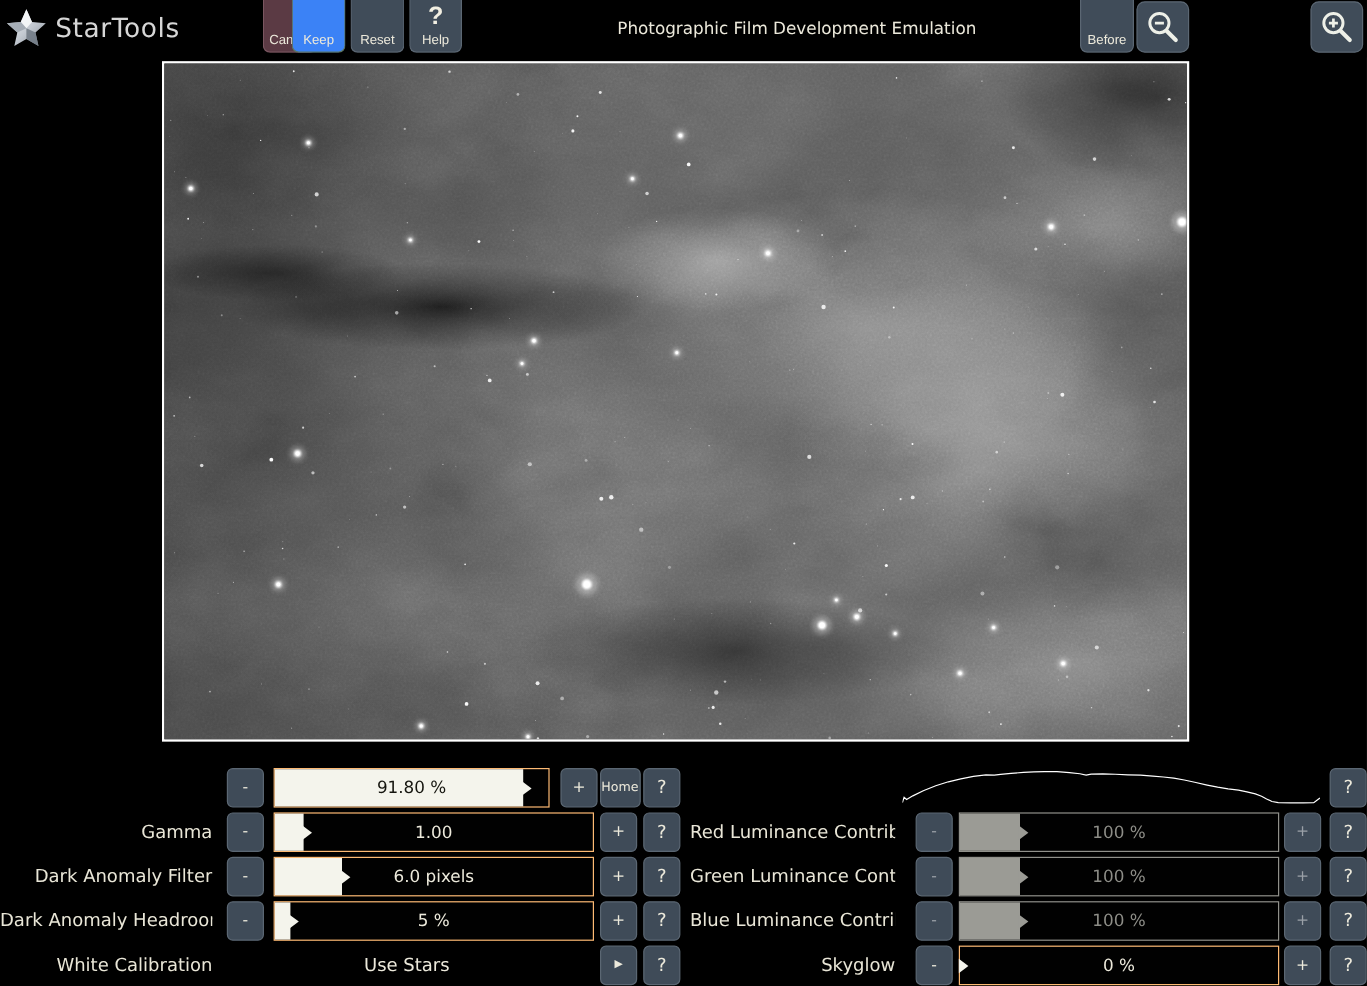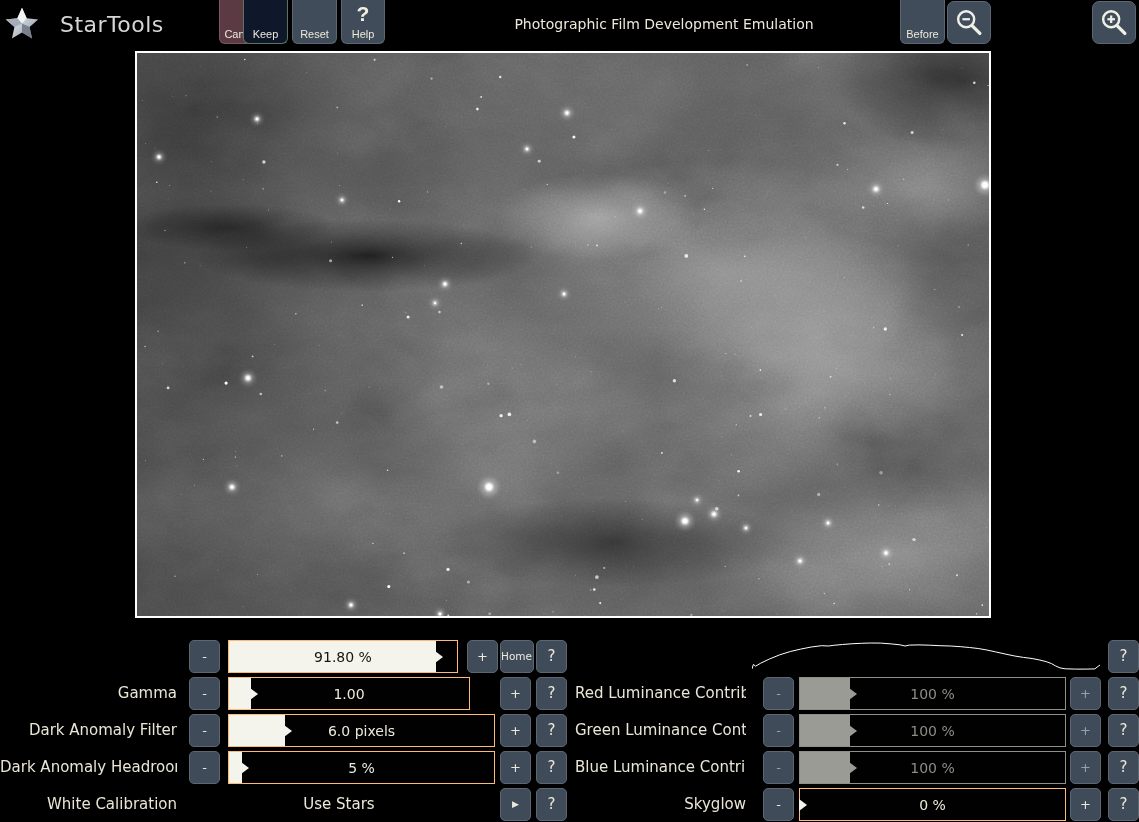--- a/index.html
+++ b/index.html
@@ -1,27 +1,27 @@
 <!DOCTYPE html>
 <html><head>
 <meta charset="utf-8">
 <style>
   html,body{margin:0;padding:0;background:#000;}
   body{width:1139px;height:822px;overflow:hidden;position:relative;
        font-family:"DejaVu Sans","Liberation Sans",sans-serif;color:#e9e7d9;}
   
   .topbar{position:absolute;left:0;top:0;width:1139px;height:48px;background:#000;}
   .logo{position:absolute;left:4px;top:5px;display:flex;align-items:center;}
-  .logo-text{font-size:22px;color:#d6d6d6;letter-spacing:.5px;margin-left:20px;}
+  .logo-text{font-size:22px;color:#d6d6d6;letter-spacing:.5px;margin-left:6px;}
   .tbtn{position:absolute;top:0;height:44px;border:1px solid #5b6773;border-top:none;
         border-radius:0 0 6px 6px;background:#404c59;cursor:pointer;padding:0;}
   .tbtn .tb-label{position:absolute;left:0;right:0;bottom:3px;text-align:center;
         font-size:11px;color:#ece9db;font-family:inherit;}
   .tbtn.cancel{background:#5b3a44;border-color:#7a5660;margin-left:25px;}
-  .tbtn.keep{background:#0f172a;border-color:#5b7562;}
+  .tbtn.keep{background:#3b82f6;border-color:#5b7562;}
   .qmark-big{position:absolute;left:0;right:0;top:2px;text-align:center;
         font-size:21px;font-weight:bold;color:#f2efe2;}
   .module-title{position:absolute;left:390px;top:0;width:548px;height:48px;line-height:48px;
         text-align:center;font-size:14px;color:#ece9db;}
   .zoom-level{position:absolute;left:996px;top:0;width:90px;height:48px;line-height:48px;
         text-align:center;font-size:15px;color:#f0ede0;}
   .magbtn{position:absolute;top:1px;width:44px;height:43px;background:#404c59;
         border:1px solid #5b6773;border-radius:7px;cursor:pointer;padding:0;
         display:flex;align-items:center;justify-content:center;}
   
@@ -488,21 +488,21 @@
       <svg width="348" height="33" viewBox="0 0 348 33" preserveAspectRatio="none">
         <polyline id="histCurve" points="0.0,28.9 1.4,24.4 3.5,26.2 8.7,23.2 17.4,19.0 27.8,14.8 38.3,11.5 48.7,9.1 59.2,7.0 69.6,5.7 76.6,6.0 81.8,5.3 90.5,4.5 100.9,3.7 109.6,3.3 118.3,3.0 128.8,3.1 139.2,3.9 147.9,4.8 153.1,6.0 157.3,5.1 167.0,4.9 177.5,5.2 187.9,5.7 198.4,6.0 208.8,6.7 217.5,7.5 226.2,8.5 234.9,10.0 243.6,11.9 254.0,14.2 262.7,16.0 271.4,17.4 280.1,18.5 287.1,19.9 294.1,21.6 299.3,23.5 303.5,25.9 308.0,27.9 313.2,28.8 323.6,29.1 334.1,29.1 342.8,28.9 346.3,26.2 348.0,25.0" fill="none" stroke="#ffffff" stroke-width="1"></polyline>
       </svg>
     </div>
     <button class="sq qm" style="left:1108px;">?</button>
   </div>
 
   <div class="row" style="top:677px;">
     <div class="plabel" style="left:0;width:177px;">Gamma</div>
     <button class="sq" style="left:189px;">-</button>
-    <div class="slider" style="left:228px;width:242px;">
+    <div class="slider" style="left:228px;width:267px;">
       <div class="fill" style="width: 9%;"></div>
       <div class="pointer" style="left: calc(9% - 1px);"></div>
       <div class="val">1.00</div>
     </div>
     <button class="sq" style="left:500px;">+</button>
     <button class="sq qm" style="left:536px;">?</button>
 
     <div class="plabel" style="left:575px;width:171px;">Red Luminance Contrib.</div>
     <button class="sq dimtxt" style="left:763px;">-</button>
     <div class="slider disabled" style="left:799px;width:267px;">

